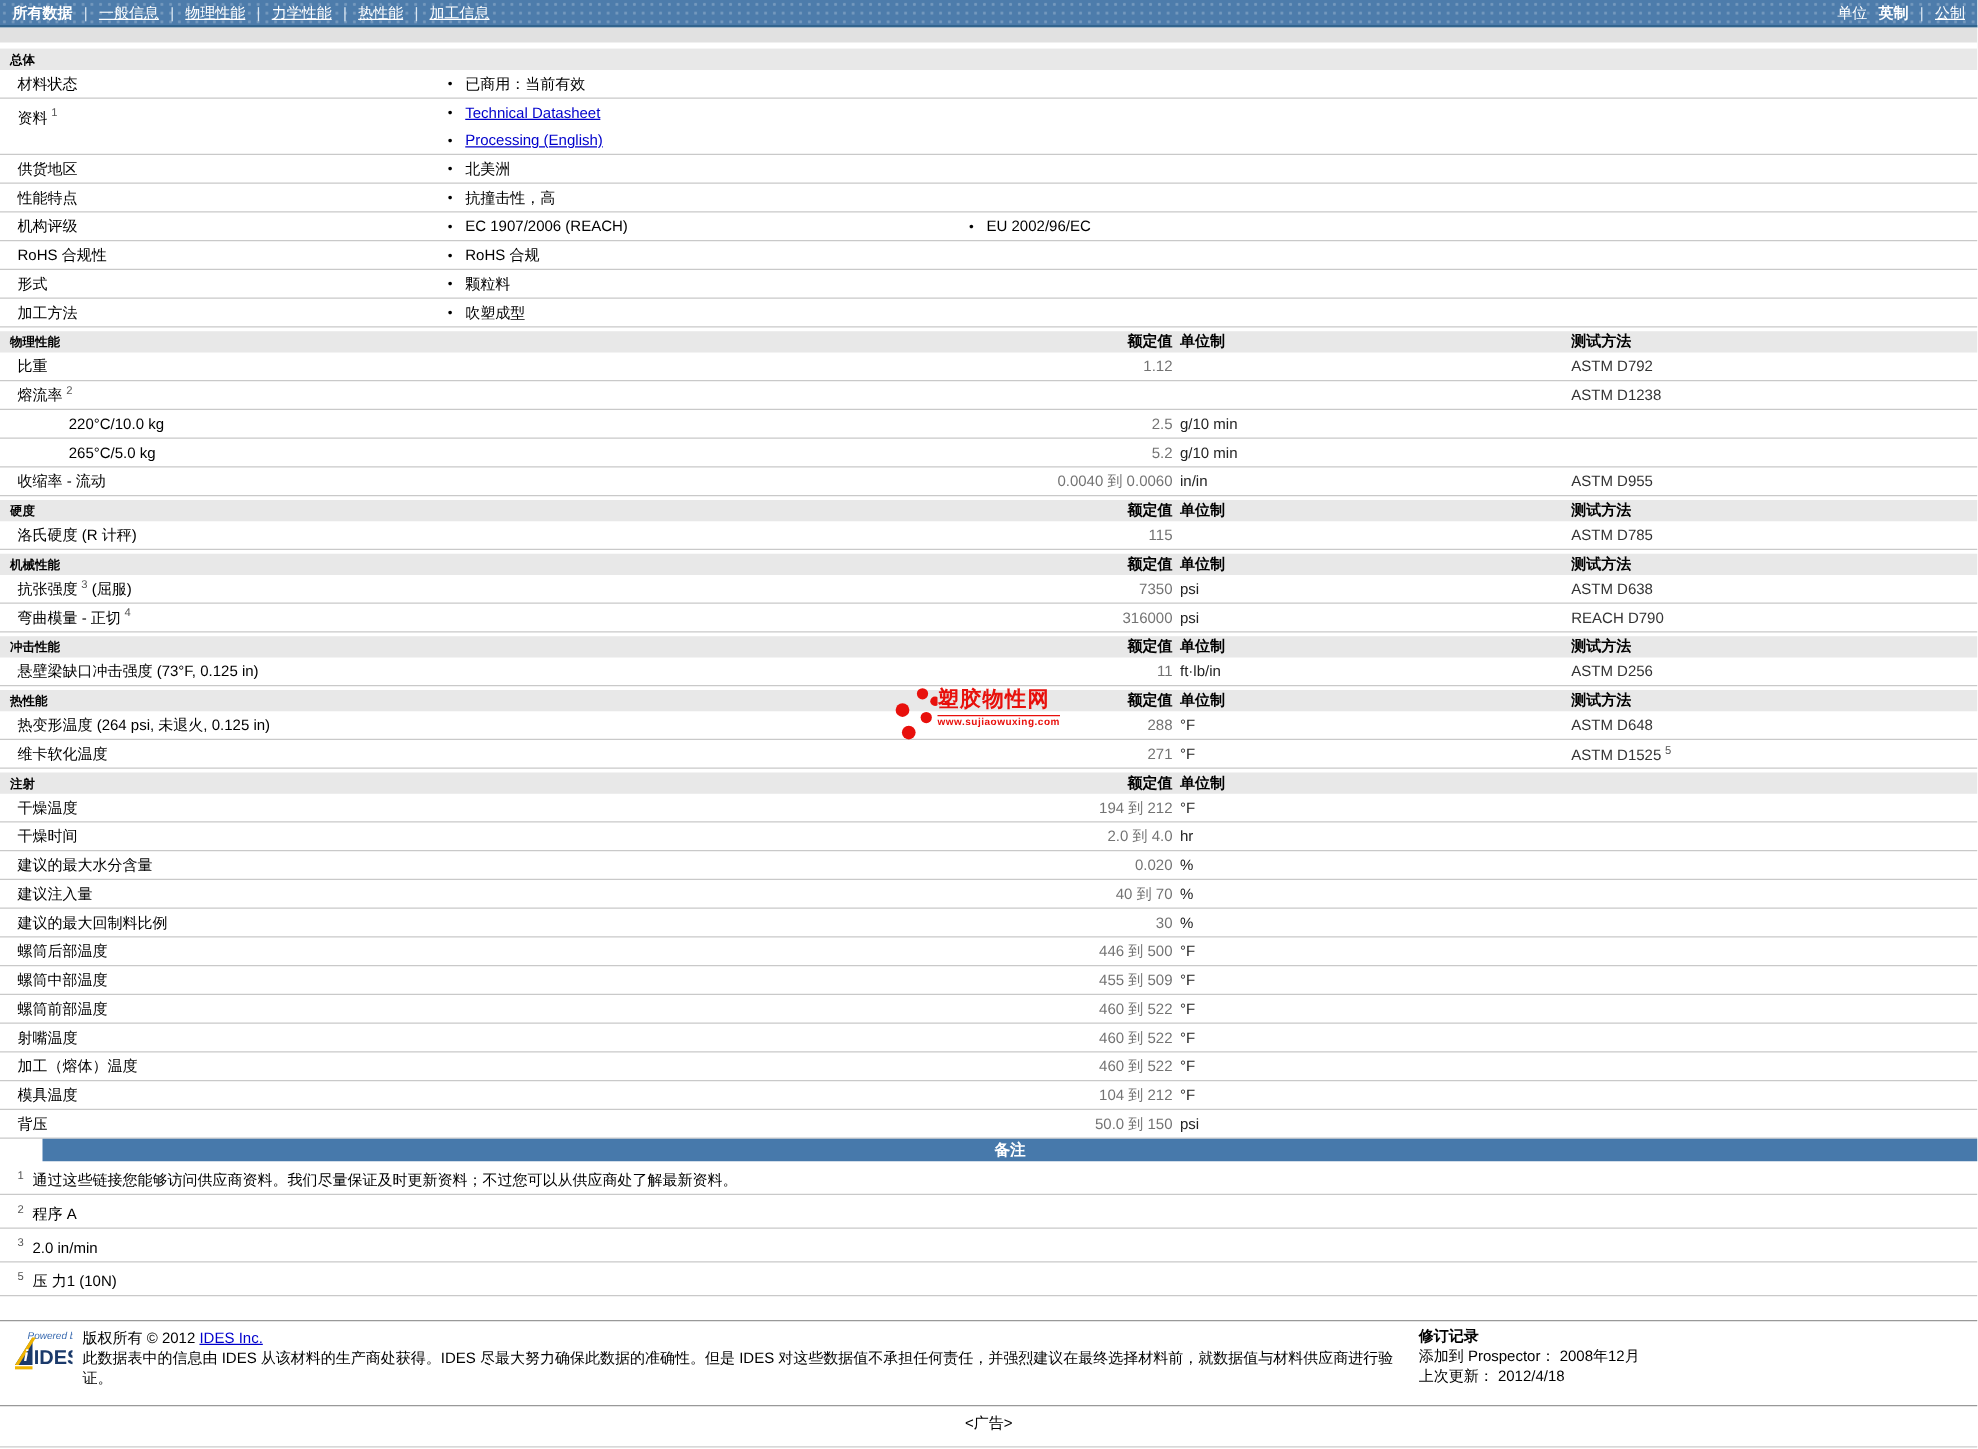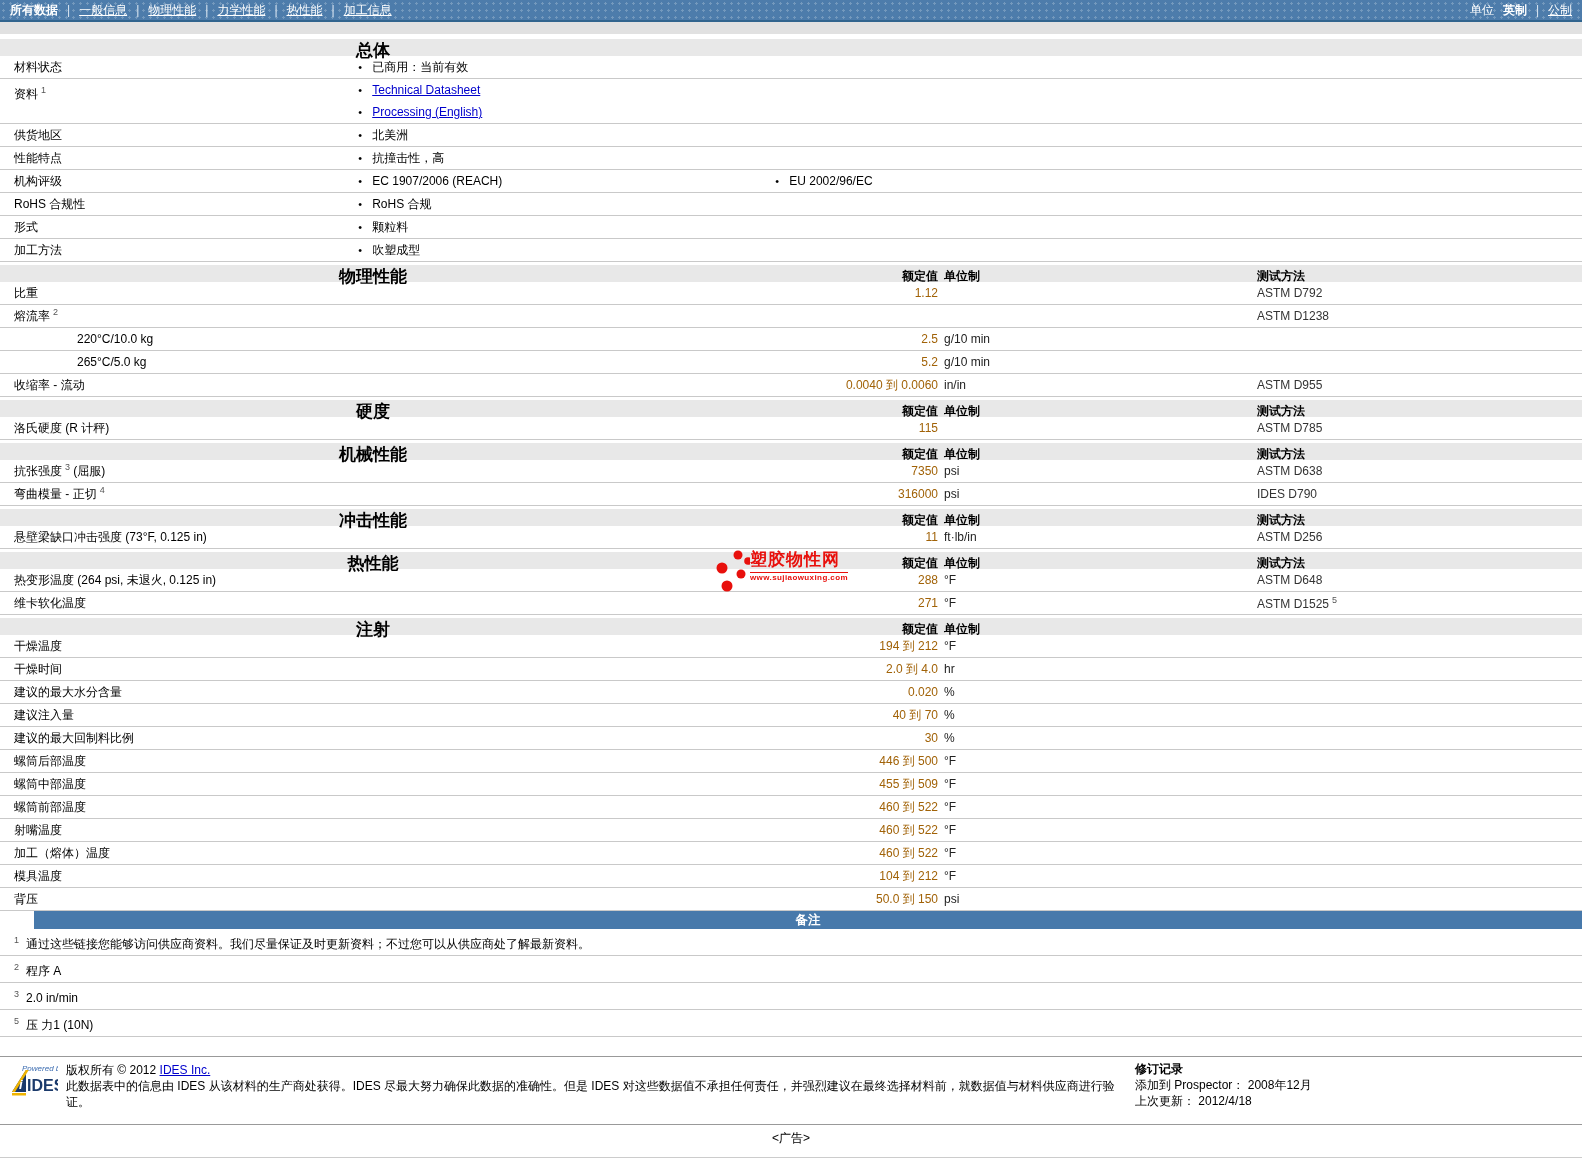--- a/index.html
+++ b/index.html
@@ -21,37 +21,37 @@
   .nav-active{font-weight:bold;color:#fff;}
   .nav-sep{color:#dbe7f2;}
   .nav-link{color:#fff;text-decoration:underline;cursor:pointer;}
   .graystrip{height:12px;background:#e1e1e1;border-bottom:5px solid #fff;}
   
   .sec-header{
     height:17px;background:#e8e8e8;margin-top:3px;
     display:grid;grid-template-columns:738px 200px 6px 313px 325px;
     align-items:center;font-weight:bold;
   }
-  .sec-title{padding-left:8px;font-size:17px;text-align:center;}
+  .sec-title{padding-left:8px;font-size:10px;}
   .hcol-val{text-align:right;}
   .grow{display:flex;align-items:flex-start;border-bottom:1px solid #c9c9c9;gap:38px;}
   .glabel{box-sizing:border-box;width:320px;flex-shrink:0;padding-left:14px;line-height:22px;}
   .gitems{flex:1;line-height:22px;}
   .gitem{white-space:nowrap;}
   .gitems.inline .gitem{display:inline-block;width:417px;}
   .gitems.stack .gitem{display:block;}
   .bullet{display:inline-block;margin-right:10px;transform:scale(.9);}
   .blink{color:#0000cc;text-decoration:underline;cursor:pointer;}
   .prow{
     display:grid;grid-template-columns:738px 200px 6px 313px 325px;
     height:22px;align-items:center;border-bottom:1px solid #c9c9c9;
   }
   .plabel{padding-left:14px;white-space:nowrap;}
-  .plabel.indent{padding-left:55px;margin-left:22px;}
-  .val{text-align:right;color:#a16207;white-space:nowrap;}
+  .plabel.indent{padding-left:55px;}
+  .val{text-align:right;color:#737373;white-space:nowrap;}
   .unit{color:#222;white-space:nowrap;}
   .method{color:#333;white-space:nowrap;}
   .sup{vertical-align:super;font-size:9px;color:#555;margin-left:3px;}
   
   .notes-bar{height:18px;line-height:18px;background:#4779ab;color:#fff;font-weight:bold;text-align:center;font-size:12.5px;margin-left:34px;}
   .note-row{min-height:22px;line-height:22px;border-bottom:1px solid #c9c9c9;padding-left:14px;}
   .nsup{margin-left:0;margin-right:7px;}
   
   .footer{margin-top:19px;border-top:1px solid #999;position:relative;height:62px;padding-top:5px;}
   .footer-left{display:flex;align-items:flex-start;padding-left:10px;}
@@ -210,21 +210,21 @@
       <div class="val">7350</div>
       <div></div>
       <div class="unit">psi</div>
       <div class="method">ASTM D638</div>
     </div>
     <div class="prow">
       <div class="plabel">弯曲模量 - 正切<span class="sup">4</span></div>
       <div class="val">316000</div>
       <div></div>
       <div class="unit">psi</div>
-      <div class="method">IDES D790</div>
+      <div class="method">REACH D790</div>
     </div>
     <div class="sec-header">
       <div class="sec-title">冲击性能</div>
       <div class="hcol-val">额定值</div>
       <div></div>
       <div>单位制</div>
       <div>测试方法</div>
     </div>
     <div class="prow">
       <div class="plabel">悬壁梁缺口冲击强度 (73°F, 0.125 in)</div>

